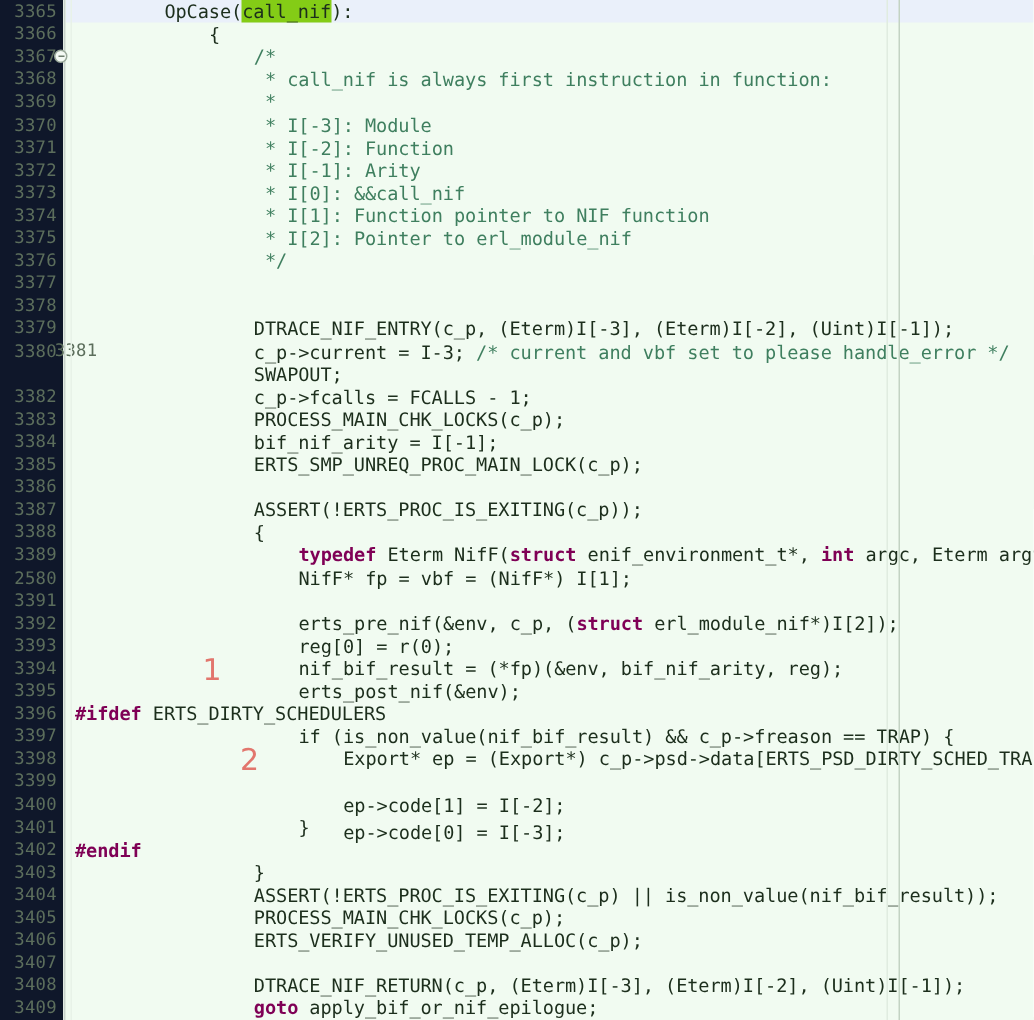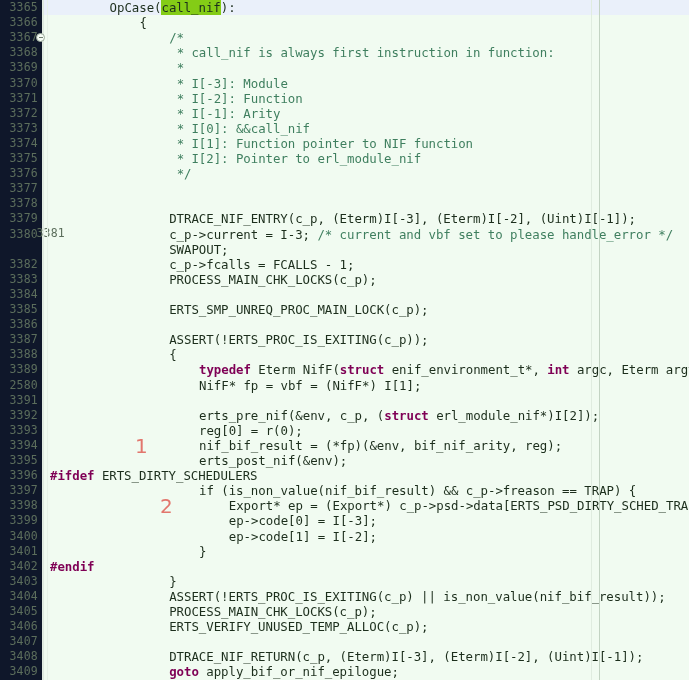--- a/index.html
+++ b/index.html
@@ -221,34 +221,35 @@
       <div class="code-line" style="top: 120.8px;"><span class="code-text" style="padding-left: 128.65px;"><span class="tok-com">* I[0]: &amp;&amp;call_nif</span></span></div>
       <div class="code-line" style="top: 135.9px;"><span class="code-text" style="padding-left: 128.65px;"><span class="tok-com">* I[1]: Function pointer to NIF function</span></span></div>
       <div class="code-line" style="top: 151px;"><span class="code-text" style="padding-left: 128.65px;"><span class="tok-com">* I[2]: Pointer to erl_module_nif</span></span></div>
       <div class="code-line" style="top: 166.1px;"><span class="code-text" style="padding-left: 128.65px;"><span class="tok-com">*/</span></span></div>
       <div class="code-line" style="top: 196.3px;"><span class="code-text" style="padding-left: 2px;"></span></div>
       <div class="code-line" style="top: 211.4px;"><span class="code-text" style="padding-left: 121.2px;"><span class="tok-plain">DTRACE_NIF_ENTRY(c_p, (Eterm)I[-3], (Eterm)I[-2], (Uint)I[-1]);</span></span></div>
       <div class="code-line" style="top: 226.5px;"><span class="code-text" style="padding-left: 121.2px;"><span class="tok-plain">c_p-&gt;current = I-3; </span><span class="tok-com">/* current and vbf set to please handle_error */</span></span></div>
       <div class="code-line" style="top: 241.6px;"><span class="code-text" style="padding-left: 121.2px;"><span class="tok-plain">SWAPOUT;</span></span></div>
       <div class="code-line" style="top: 256.7px;"><span class="code-text" style="padding-left: 121.2px;"><span class="tok-plain">c_p-&gt;fcalls = FCALLS - 1;</span></span></div>
       <div class="code-line" style="top: 271.8px;"><span class="code-text" style="padding-left: 121.2px;"><span class="tok-plain">PROCESS_MAIN_CHK_LOCKS(c_p);</span></span></div>
+      <div class="code-line" style="top: 286.9px;"><span class="code-text" style="padding-left: 121.2px;"><span class="tok-plain">bif_nif_arity = I[-1];</span></span></div>
       <div class="code-line" style="top: 302px;"><span class="code-text" style="padding-left: 121.2px;"><span class="tok-plain">ERTS_SMP_UNREQ_PROC_MAIN_LOCK(c_p);</span></span></div>
       <div class="code-line" style="top: 317.1px;"><span class="code-text" style="padding-left: 2px;"></span></div>
       <div class="code-line" style="top: 332.2px;"><span class="code-text" style="padding-left: 121.2px;"><span class="tok-plain">ASSERT(!ERTS_PROC_IS_EXITING(c_p));</span></span></div>
       <div class="code-line" style="top: 347.3px;"><span class="code-text" style="padding-left: 121.2px;"><span class="tok-plain">{</span></span></div>
       <div class="code-line" style="top: 362.4px;"><span class="code-text" style="padding-left: 151px;"><span class="tok-kw">typedef</span><span class="tok-plain"> Eterm NifF(</span><span class="tok-kw">struct</span><span class="tok-plain"> enif_environment_t*, </span><span class="tok-kw">int</span><span class="tok-plain"> argc, Eterm argv[]);</span></span></div>
       <div class="code-line" style="top: 377.5px;"><span class="code-text" style="padding-left: 151px;"><span class="tok-plain">NifF* fp = vbf = (NifF*) I[1];</span></span></div>
       <div class="code-line" style="top: 407.7px;"><span class="code-text" style="padding-left: 151px;"><span class="tok-plain">erts_pre_nif(&amp;env, c_p, (</span><span class="tok-kw">struct</span><span class="tok-plain"> erl_module_nif*)I[2]);</span></span></div>
       <div class="code-line" style="top: 422.8px;"><span class="code-text" style="padding-left: 151px;"><span class="tok-plain">reg[0] = r(0);</span></span></div>
       <div class="code-line" style="top: 437.9px;"><span class="code-text" style="padding-left: 151px;"><span class="tok-plain">nif_bif_result = (*fp)(&amp;env, bif_nif_arity, reg);</span></span></div>
       <div class="code-line" style="top: 453px;"><span class="code-text" style="padding-left: 151px;"><span class="tok-plain">erts_post_nif(&amp;env);</span></span></div>
       <div class="code-line" style="top: 468.1px;"><span class="code-text" style="padding-left: 2px;"><span class="tok-pp">#ifdef</span><span class="tok-plain"> ERTS_DIRTY_SCHEDULERS</span></span></div>
       <div class="code-line" style="top: 483.2px;"><span class="code-text" style="padding-left: 151px;"><span class="tok-plain">if (is_non_value(nif_bif_result) &amp;&amp; c_p-&gt;freason == TRAP) {</span></span></div>
       <div class="code-line" style="top: 498.3px;"><span class="code-text" style="padding-left: 180.8px;"><span class="tok-plain">Export* ep = (Export*) c_p-&gt;psd-&gt;data[ERTS_PSD_DIRTY_SCHED_TRAP_EXPORT];</span></span></div>
-      <div class="code-line" style="top: 513.4px;"><span class="code-text" style="padding-left: 180.8px;"><span class="tok-plain">ep-&gt;code[0] = I[-3];</span></span></div>
+      <div class="code-line" style="top: 513.4px;"><span class="code-text" style="padding-left: 180.8px; margin-top: 34px;"><span class="tok-plain">ep-&gt;code[0] = I[-3];</span></span></div>
       <div class="code-line" style="top: 528.5px;"><span class="code-text" style="padding-left: 180.8px;"><span class="tok-plain">ep-&gt;code[1] = I[-2];</span></span></div>
       <div class="code-line" style="top: 543.6px;"><span class="code-text" style="padding-left: 151px;"><span class="tok-plain">}</span></span></div>
       <div class="code-line" style="top: 558.7px;"><span class="code-text" style="padding-left: 2px;"><span class="tok-pp">#endif</span></span></div>
       <div class="code-line" style="top: 573.8px;"><span class="code-text" style="padding-left: 121.2px;"><span class="tok-plain">}</span></span></div>
       <div class="code-line" style="top: 588.9px;"><span class="code-text" style="padding-left: 121.2px;"><span class="tok-plain">ASSERT(!ERTS_PROC_IS_EXITING(c_p) || is_non_value(nif_bif_result));</span></span></div>
       <div class="code-line" style="top: 604px;"><span class="code-text" style="padding-left: 121.2px;"><span class="tok-plain">PROCESS_MAIN_CHK_LOCKS(c_p);</span></span></div>
       <div class="code-line" style="top: 619.1px;"><span class="code-text" style="padding-left: 121.2px;"><span class="tok-plain">ERTS_VERIFY_UNUSED_TEMP_ALLOC(c_p);</span></span></div>
       <div class="code-line" style="top: 634.2px;"><span class="code-text" style="padding-left: 2px;"></span></div>
       <div class="code-line" style="top: 649.3px;"><span class="code-text" style="padding-left: 121.2px;"><span class="tok-plain">DTRACE_NIF_RETURN(c_p, (Eterm)I[-3], (Eterm)I[-2], (Uint)I[-1]);</span></span></div>
       <div class="code-line" style="top: 664.4px;"><span class="code-text" style="padding-left: 121.2px;"><span class="tok-kw">goto</span><span class="tok-plain"> apply_bif_or_nif_epilogue;</span></span></div>

